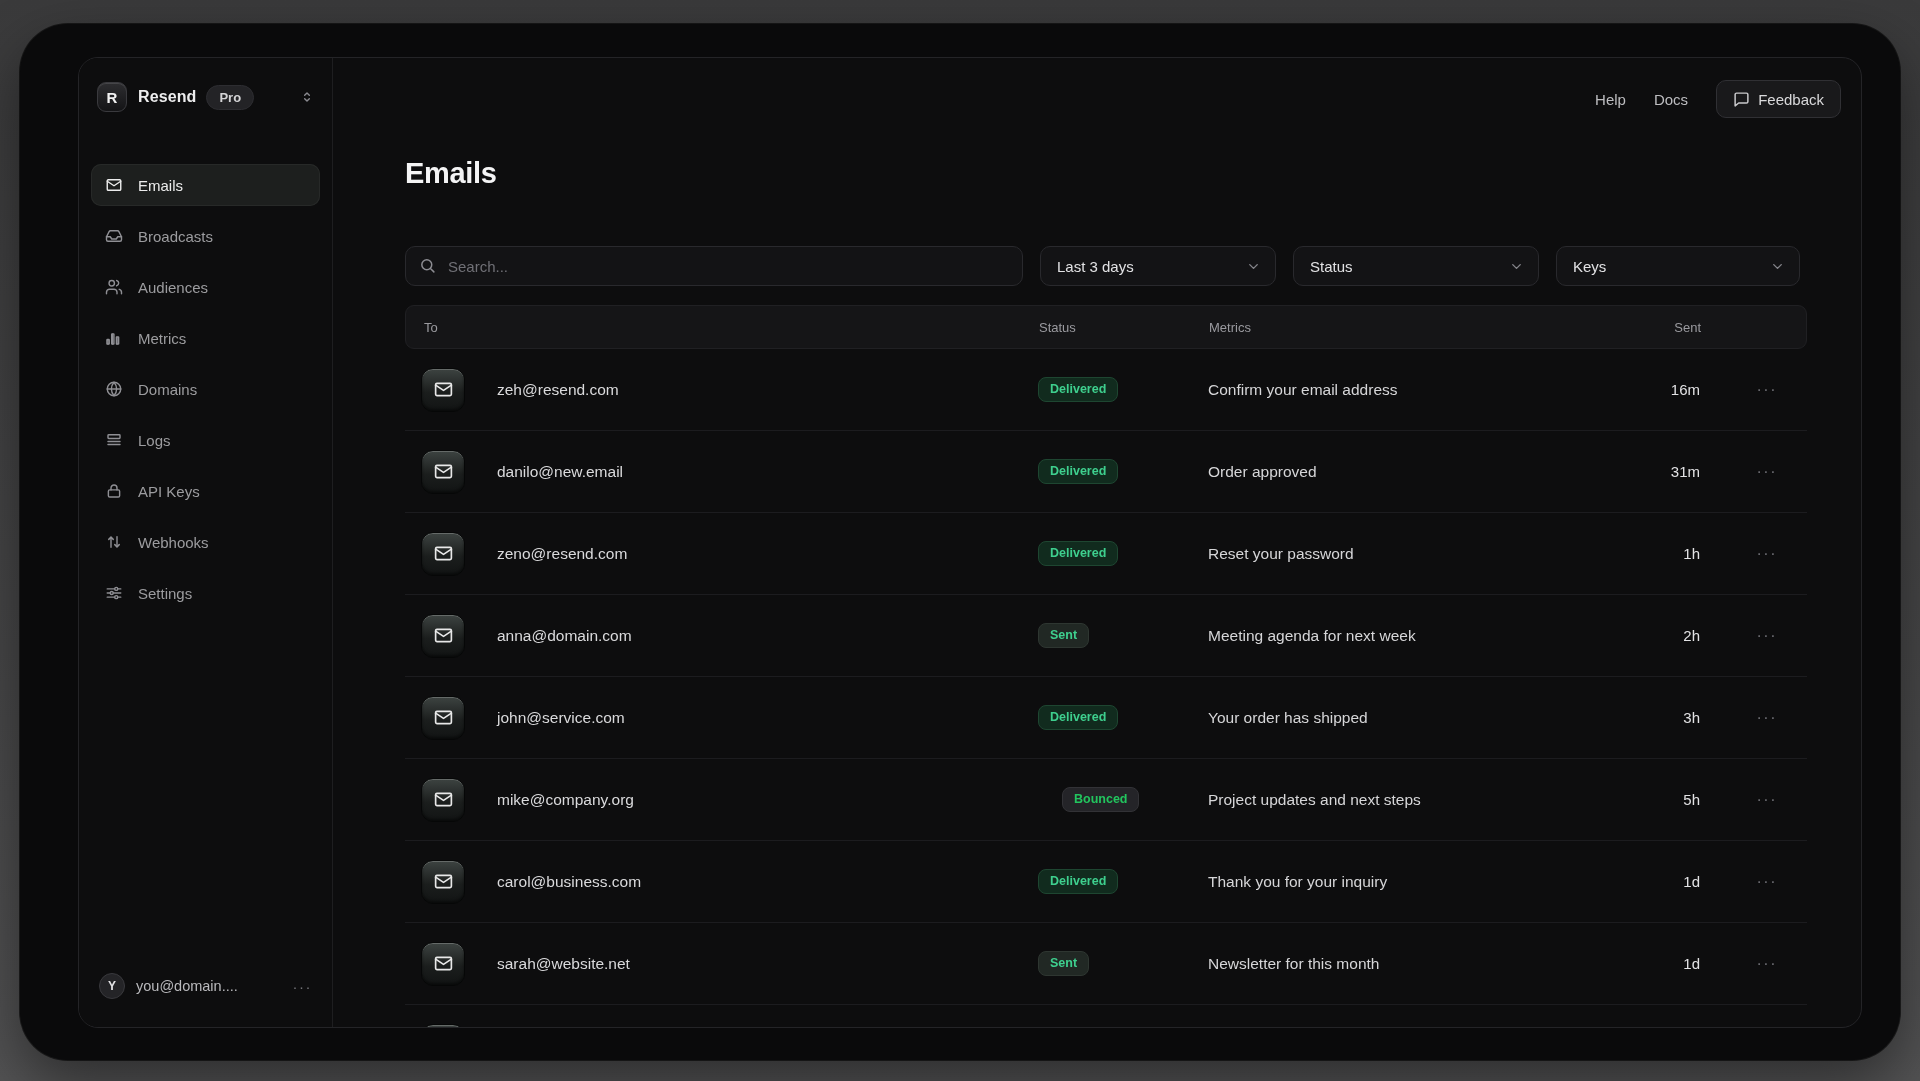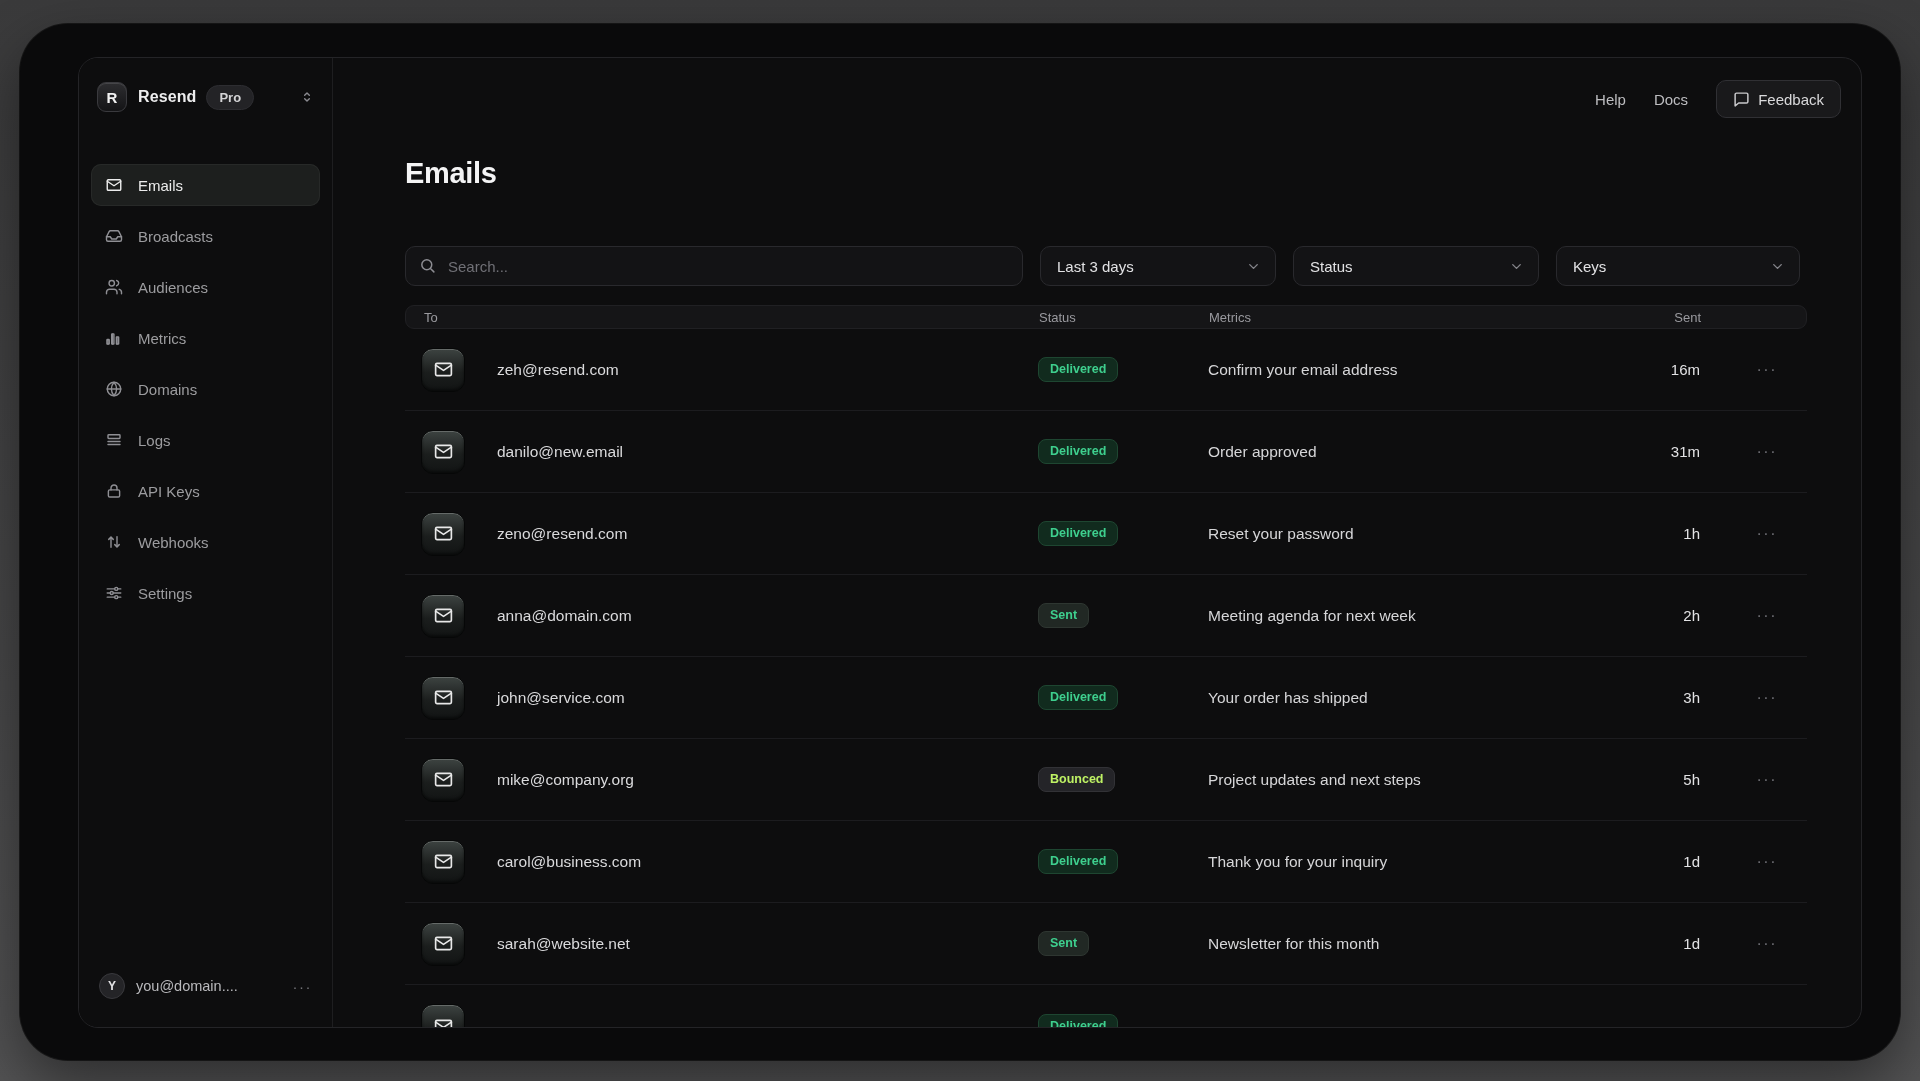--- a/index.html
+++ b/index.html
@@ -101,21 +101,21 @@
   .dropdown .dd-chev { margin-left:auto; color:#85858b; display:flex; }
   .dd-0 { width:236px; } .dd-1 { width:246px; } .dd-2 { width:244px; }
 
   
   .table { margin-top:19px; width:1402px; }
   .grid-cols {
     display:grid; grid-template-columns:617px 170px 402px 90px 1fr;
     align-items:center; padding:0 16px;
   }
   .thead {
-    height:24px; background:#151517; border:1px solid #202023; border-radius:9px;
+    height:44px; background:#151517; border:1px solid #202023; border-radius:9px;
     font-size:13px; color:#9a9a9f;
   }
   .thead .col-sent { text-align:right; }
   .thead .col-to { padding-left:2px; }
 
   .trow { height:82px; border-bottom:1px solid #1c1c1f; cursor:pointer; }
   .trow:last-child { border-bottom:none; }
   .to-cell { display:flex; align-items:center; gap:32px; }
   .mail-chip {
     width:44px; height:44px; border-radius:12px; flex:0 0 44px;
@@ -128,21 +128,21 @@
   .subject-cell { font-size:15.5px; color:#d6d6d8; }
   .sent-cell { font-size:15px; color:#e2e2e4; text-align:right; }
   .actions-cell { text-align:right; padding-right:14px; color:#6f6f75; font-size:16px; letter-spacing:1.5px; }
 
   .badge {
     display:inline-flex; align-items:center; padding:5px 11px; border-radius:8px;
     font-size:12.5px; font-weight:600; line-height:1;
   }
   .badge--delivered { color:#3ecf8e; background:#112b1e; border:1px solid #1e4631; }
   .badge--sent      { color:#3ecf8e; background:#212824; border:1px solid #2e3631; }
-  .badge--bounced   { color:#bef264; background:#242428; border:1px solid #323236; }
+  .badge--bounced   { color:#22c55e; background:#242428; border:1px solid #323236;margin-left:24px; }
 </style>
 </head>
 <body>
 
 <div class="stage">
   <div class="bezel"></div>
 
   <div class="window">
 
     <aside class="sidebar">

